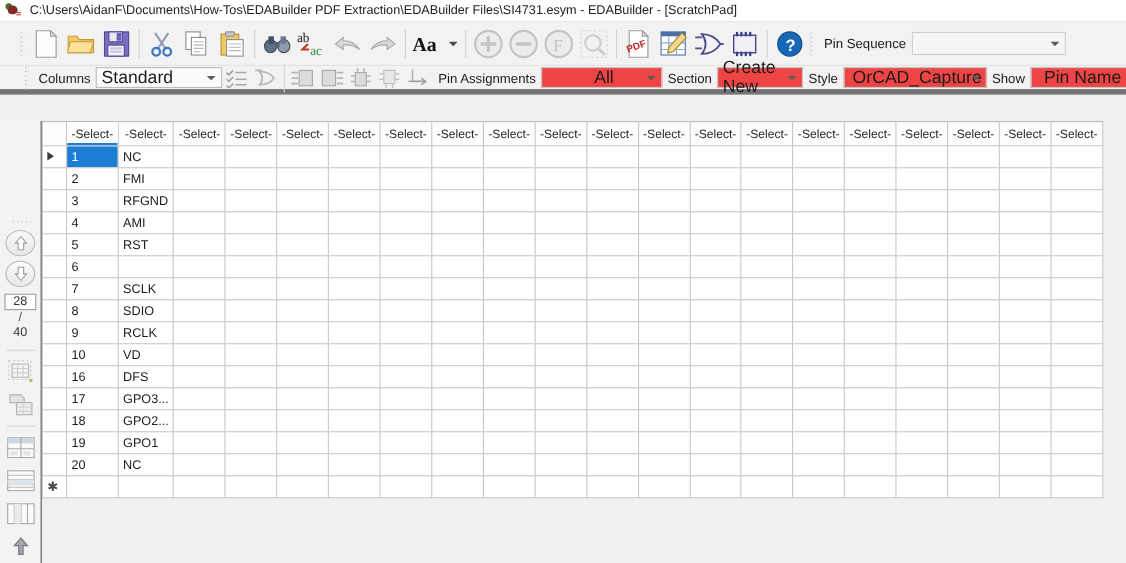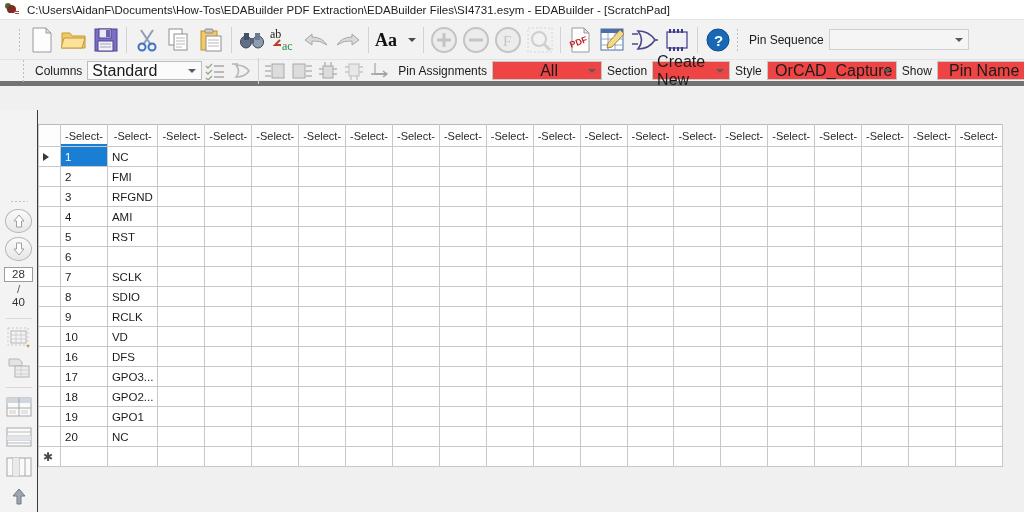--- a/index.html
+++ b/index.html
@@ -116,21 +116,21 @@
     font-size: 11.5px; color: #333; margin-top: 2px;
   }
   .pageslash { font-size: 11.5px; color:#555; margin: 1px 0; }
   .pagetot { font-size: 11.5px; color:#333; margin-bottom: 6px; }
   .lb-div { width: 26px; height: 1px; background: #d8d8d8; margin: 4px 0; }
   .lb-icon { width: 30px; height: 30px; display:flex; align-items:center; justify-content:center; margin: 2px 0; }
 
   
   .gridwrap {
     position: absolute; left: 38px; top: 110px; right: 0; bottom: 0;
-    background: #f0f0f0; overflow: hidden; margin-top: 14px;
+    background: #f0f0f0; overflow: hidden;
   }
   table.grid { border-collapse: collapse; table-layout: fixed; background: #ffffff; }
   table.grid th, table.grid td {
     border: 1px solid #c8c8c8; height: 20px; padding: 0 4px;
     font-size: 11.5px; font-weight: normal; color: #1b1b1b;
     overflow: hidden; white-space: nowrap; text-align: left;
     background: #ffffff;
   }
   table.grid th {
     background: #fdfdfd; text-align: center; color: #2a2a2a;

